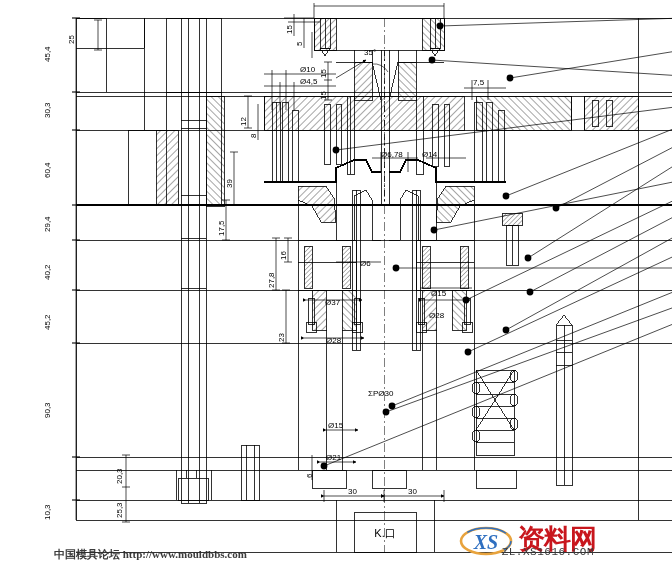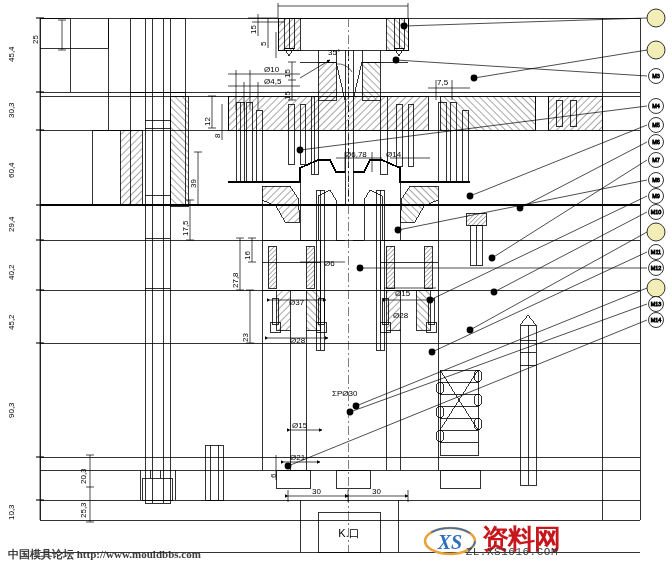--- a/index.html
+++ b/index.html
@@ -1,28 +1,28 @@
 <!DOCTYPE html>
 <html><head>
 <meta charset="utf-8">
 <style>
   html,body{margin:0;padding:0;background:#fff;}
   body{
     width:672px;height:566px;overflow:hidden;
     font-family:"Liberation Sans", sans-serif;
     position:relative;
   }
-  #sheet{position:absolute;inset:0;width:568px;height:566px;background:#ffffff;}
+  #sheet{position:absolute;inset:0;width:568px;height:566px;background:#ffffff;margin-left:36px;}
   svg.layer{position:absolute;left:0;top:0;width:672px;height:566px;}
   .dimtxt{font-family:"Liberation Sans",sans-serif;font-size:8px;fill:#000;}
   .dimtxt-v{font-family:"Liberation Sans",sans-serif;font-size:8px;fill:#000;}
   .balloontxt{font-family:"Liberation Sans",sans-serif;font-size:5.5px;fill:#000;text-anchor:middle;}
   .titletxt{font-family:"Liberation Sans",sans-serif;font-size:11px;fill:#000;text-anchor:middle;}
   .wm{
-    position:absolute;left:8px;bottom:4px;
+    position:absolute;left:18px;bottom:4px;
     font-family:"Liberation Serif",serif;
     font-size:11px;font-weight:bold;color:#2b2b2b;white-space:nowrap;
     letter-spacing:0px;opacity:.92;
   }
   .logo{
     position:absolute;right:8px;bottom:10px;
     display:flex;gap:3px;
   }
   .logo .xs{
     position:relative;width:56px;height:30px;

